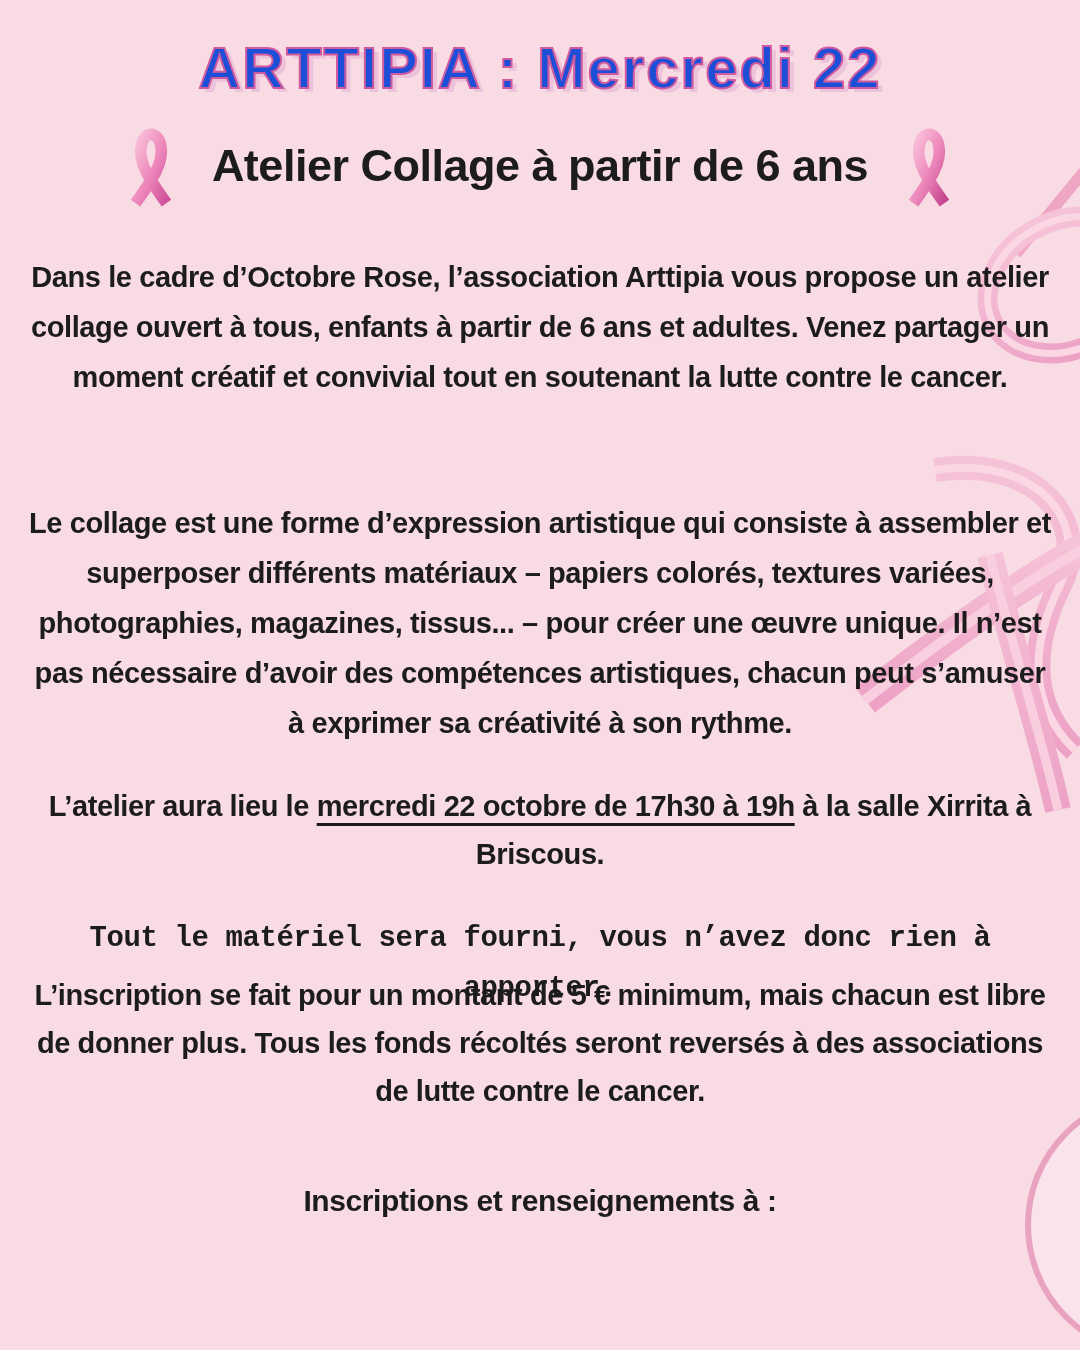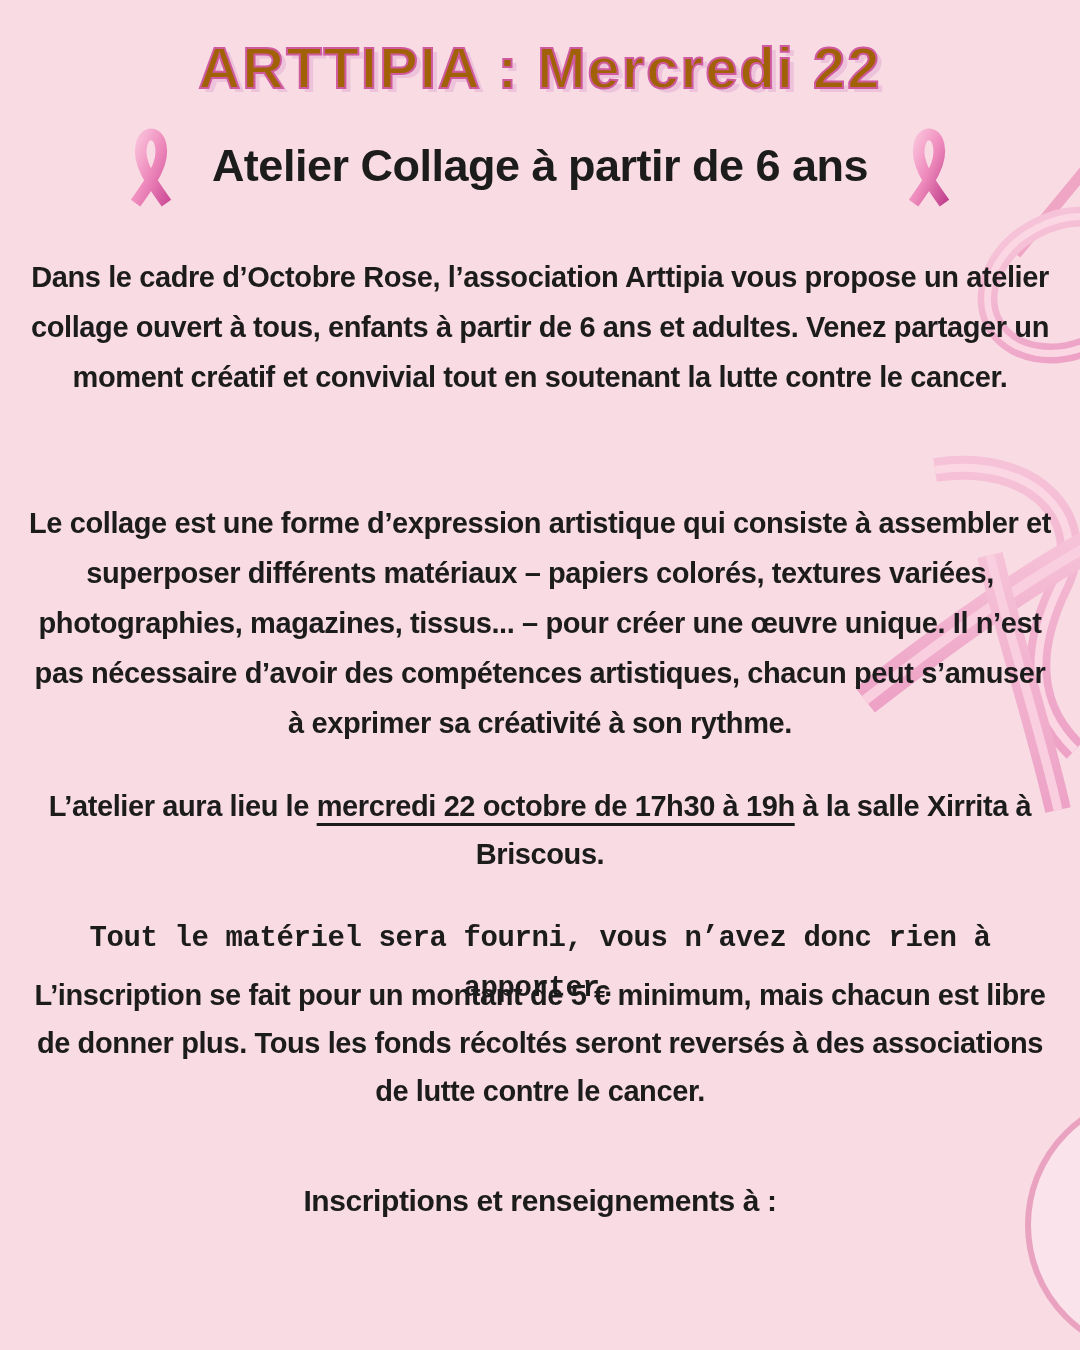--- a/index.html
+++ b/index.html
@@ -27,21 +27,21 @@
     right: 0;
     z-index: 1;
   }
   .title {
     top: 34px;
     margin: 0;
     text-align: center;
     font-size: 58px;
     font-weight: 800;
     letter-spacing: 2px;
-    color: #a16207;
+    color: #1d4ed8;
     -webkit-text-stroke: 2px #d05a9f;
     text-shadow: 5px 4px 0 #ecc3da;
   }
   .subtitle-row {
     top: 120px;
     display: flex;
     align-items: center;
     justify-content: center;
     gap: 16px;
   }

